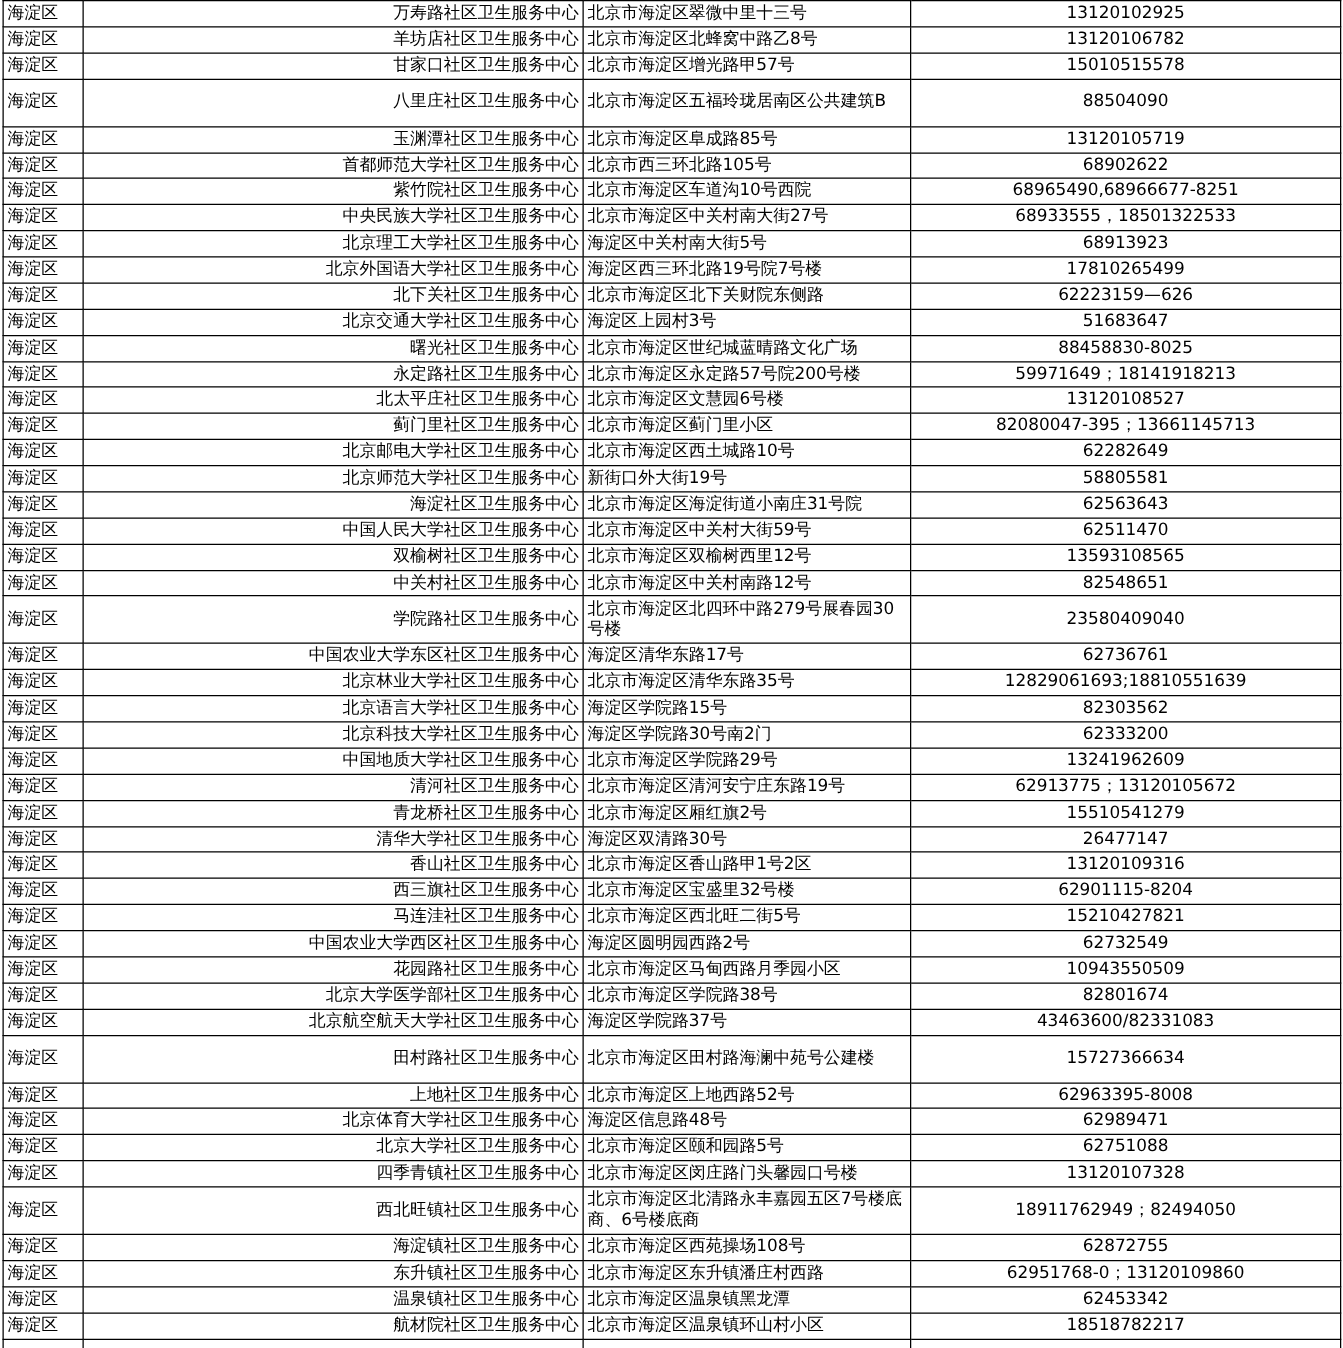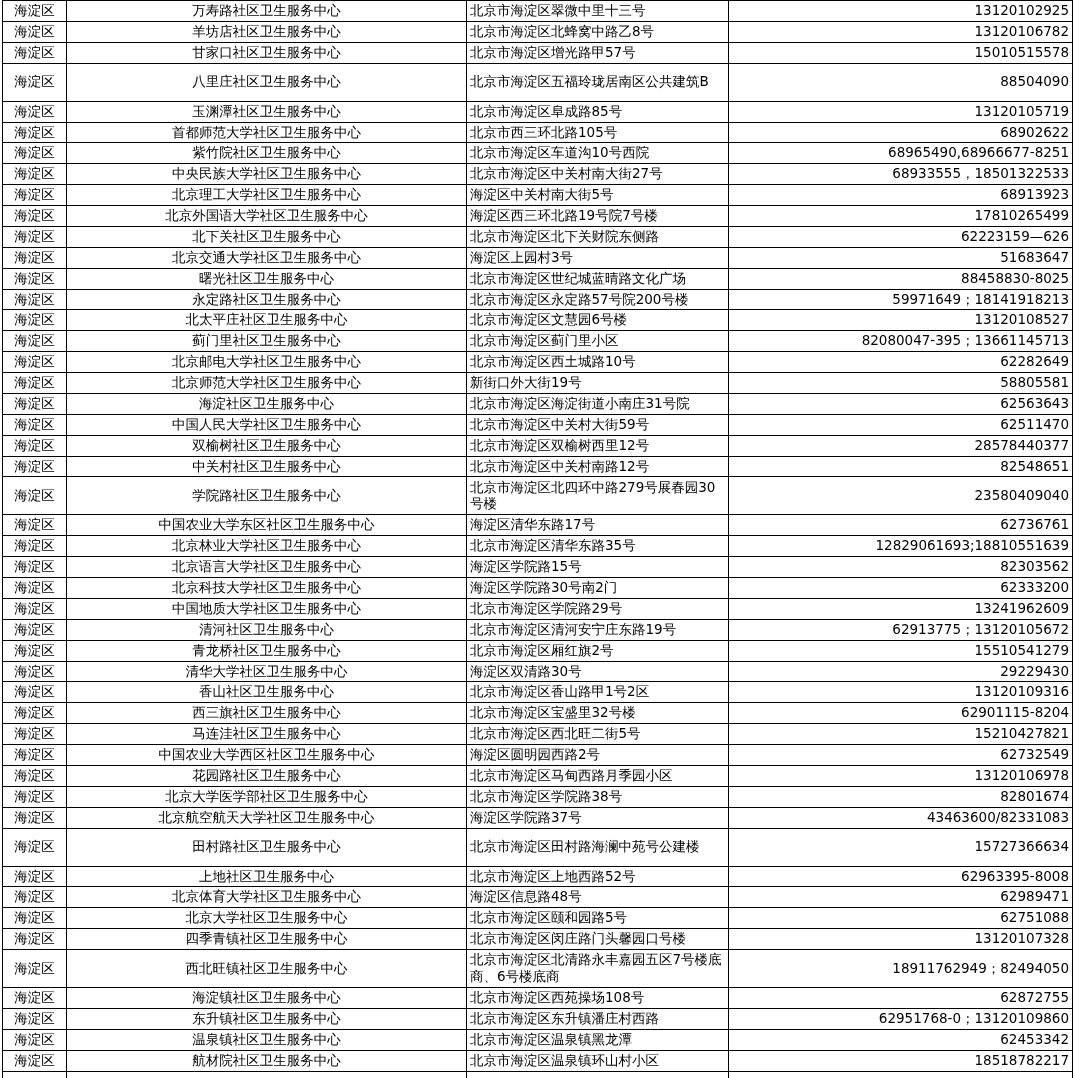--- a/index.html
+++ b/index.html
@@ -33,34 +33,34 @@
     white-space: normal;
     word-break: break-all;
     overflow: hidden;
   }
   col.c-district { width: 64px; }
   col.c-name     { width: 400px; }
   col.c-address  { width: 262px; }
   col.c-phone    { width: 344px; }
 
   td.district {
-    text-align: center;
+    text-align: left;
     letter-spacing: 0px;
   }
   td.name {
-    text-align: center;
+    text-align: right;
     padding-left: 12px;
   }
   td.address {
     text-align: left;
     padding-left: 4px;
     margin-left: 24px;
   }
   td.phone {
-    text-align: right;
+    text-align: center;
     padding-left: 4px;
   }
   tr.tall td {
     height: 34px;
   }
 </style>
 </head>
 <body>
 
 <div class="page">
@@ -189,21 +189,21 @@
         <tr>
           <td class="district">海淀区</td>
           <td class="name">中国人民大学社区卫生服务中心</td>
           <td class="address">北京市海淀区中关村大街59号</td>
           <td class="phone">62511470</td>
         </tr>
         <tr>
           <td class="district">海淀区</td>
           <td class="name">双榆树社区卫生服务中心</td>
           <td class="address">北京市海淀区双榆树西里12号</td>
-          <td class="phone">28578440377</td>
+          <td class="phone">13593108565</td>
         </tr>
         <tr>
           <td class="district">海淀区</td>
           <td class="name">中关村社区卫生服务中心</td>
           <td class="address">北京市海淀区中关村南路12号</td>
           <td class="phone">82548651</td>
         </tr>
         <tr class="tall">
           <td class="district">海淀区</td>
           <td class="name">学院路社区卫生服务中心</td>
@@ -249,21 +249,21 @@
         <tr>
           <td class="district">海淀区</td>
           <td class="name">青龙桥社区卫生服务中心</td>
           <td class="address">北京市海淀区厢红旗2号</td>
           <td class="phone">15510541279</td>
         </tr>
         <tr>
           <td class="district">海淀区</td>
           <td class="name">清华大学社区卫生服务中心</td>
           <td class="address">海淀区双清路30号</td>
-          <td class="phone">29229430</td>
+          <td class="phone">26477147</td>
         </tr>
         <tr>
           <td class="district">海淀区</td>
           <td class="name">香山社区卫生服务中心</td>
           <td class="address">北京市海淀区香山路甲1号2区</td>
           <td class="phone">13120109316</td>
         </tr>
         <tr>
           <td class="district">海淀区</td>
           <td class="name">西三旗社区卫生服务中心</td>
@@ -279,21 +279,21 @@
         <tr>
           <td class="district">海淀区</td>
           <td class="name">中国农业大学西区社区卫生服务中心</td>
           <td class="address">海淀区圆明园西路2号</td>
           <td class="phone">62732549</td>
         </tr>
         <tr>
           <td class="district">海淀区</td>
           <td class="name">花园路社区卫生服务中心</td>
           <td class="address">北京市海淀区马甸西路月季园小区</td>
-          <td class="phone">13120106978</td>
+          <td class="phone">10943550509</td>
         </tr>
         <tr>
           <td class="district">海淀区</td>
           <td class="name">北京大学医学部社区卫生服务中心</td>
           <td class="address">北京市海淀区学院路38号</td>
           <td class="phone">82801674</td>
         </tr>
         <tr>
           <td class="district">海淀区</td>
           <td class="name">北京航空航天大学社区卫生服务中心</td>

